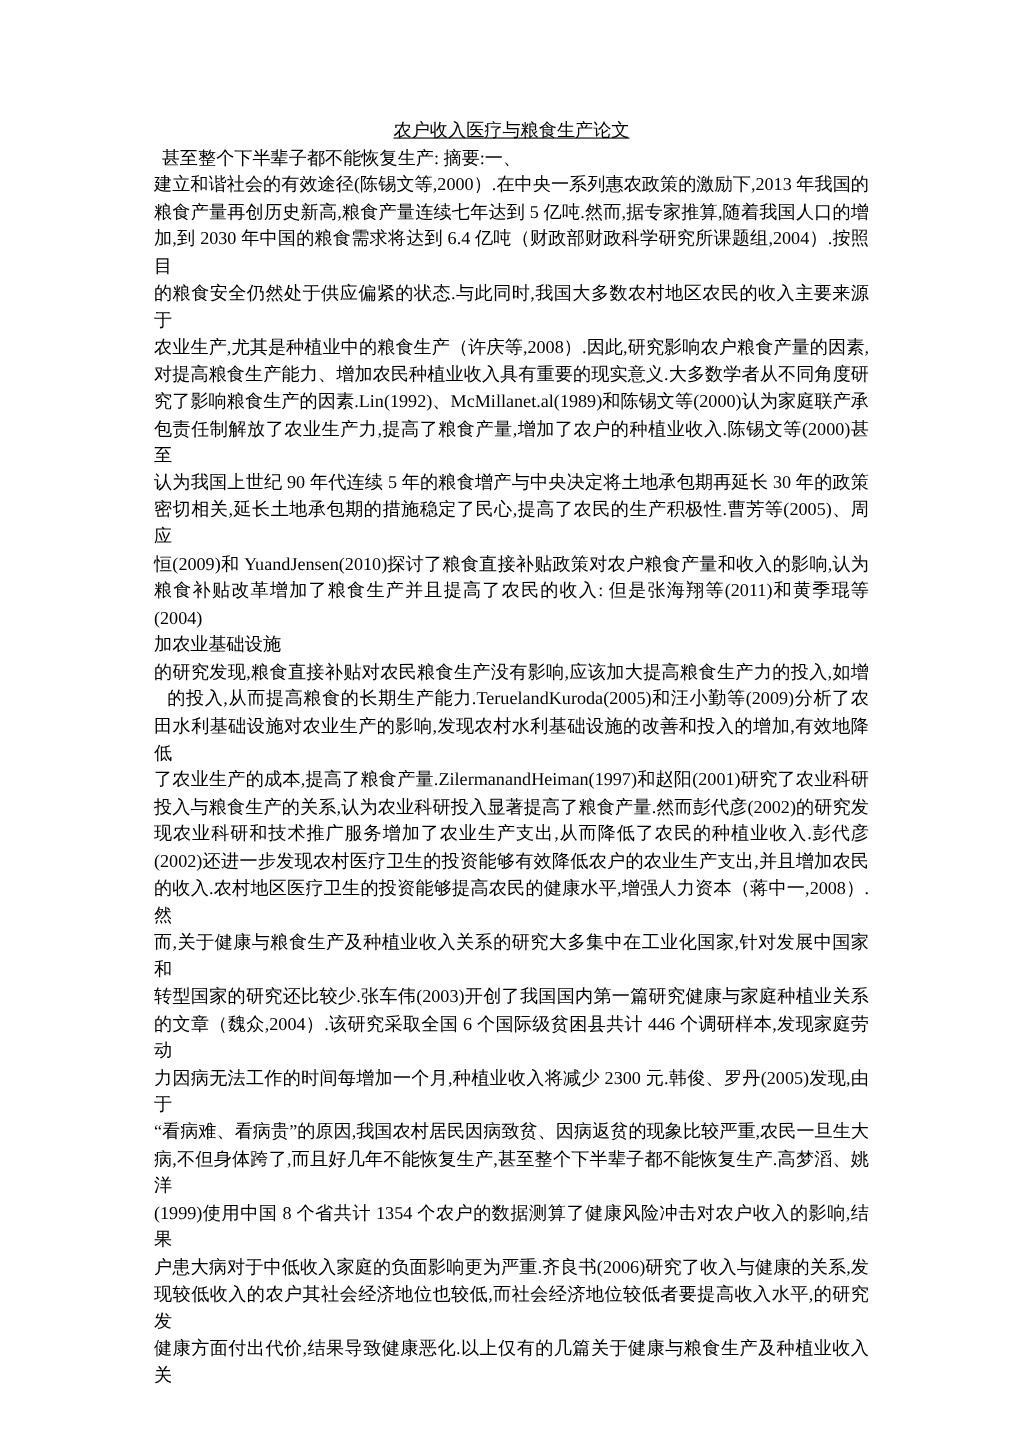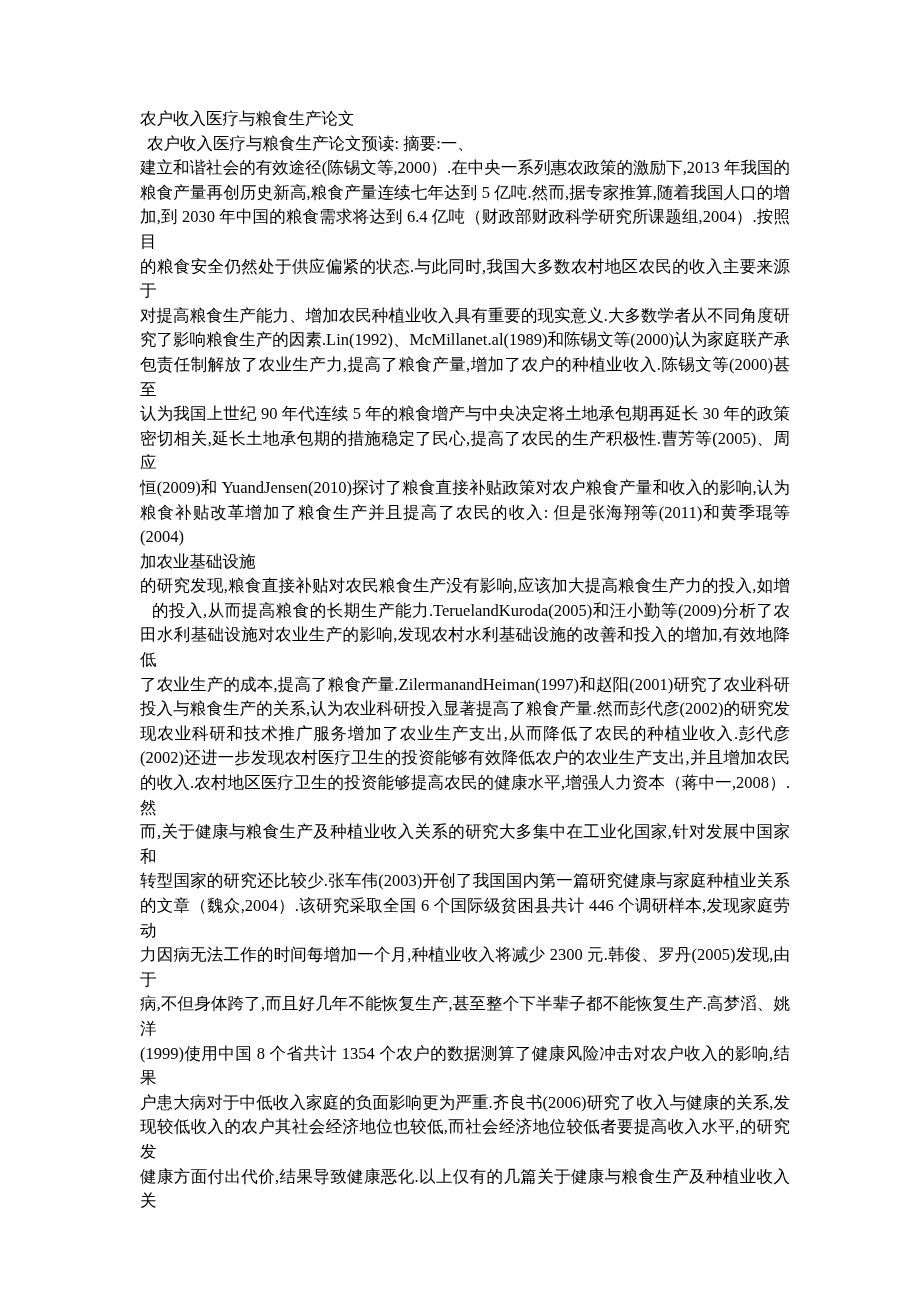--- a/index.html
+++ b/index.html
@@ -24,64 +24,68 @@
   .doc-col {
     width: 650px;
   }
   .line {
     font-size: 16.5px;
     line-height: 24.6px;
     white-space: normal;
     letter-spacing: 0;
   }
   .line.center {
+    text-align: center;
+    text-decoration: underline;
   }
   .line.left {
     text-align: left;
   }
   .line.just {
     text-align: justify;
     text-align-last: justify;
     text-justify: inter-character;
   }
   .line.ind-sm { text-indent: 7px; }
   .line.ind    { text-indent: 12px; }
 </style>
 </head>
 <body>
 
 <div class="page">
   <div class="doc-col">
     <div class="line center">农户收入医疗与粮食生产论文</div>
     <div id="doc-body">
-        <div class="line left ind-sm">农户收入医疗与粮食生产论文预读: 摘要:一、</div>
+        <div class="line left ind-sm">甚至整个下半辈子都不能恢复生产: 摘要:一、</div>
         <div class="line just">建立和谐社会的有效途径(陈锡文等,2000）.在中央一系列惠农政策的激励下,2013 年我国的</div>
         <div class="line just">粮食产量再创历史新高,粮食产量连续七年达到 5 亿吨.然而,据专家推算,随着我国人口的增</div>
         <div class="line just">加,到 2030 年中国的粮食需求将达到 6.4 亿吨（财政部财政科学研究所课题组,2004）.按照目</div>
         <div class="line just">的粮食安全仍然处于供应偏紧的状态.与此同时,我国大多数农村地区农民的收入主要来源于</div>
+        <div class="line just">农业生产,尤其是种植业中的粮食生产（许庆等,2008）.因此,研究影响农户粮食产量的因素,</div>
         <div class="line just">对提高粮食生产能力、增加农民种植业收入具有重要的现实意义.大多数学者从不同角度研</div>
         <div class="line just">究了影响粮食生产的因素.Lin(1992)、McMillanet.al(1989)和陈锡文等(2000)认为家庭联产承</div>
         <div class="line just">包责任制解放了农业生产力,提高了粮食产量,增加了农户的种植业收入.陈锡文等(2000)甚至</div>
         <div class="line just">认为我国上世纪 90 年代连续 5 年的粮食增产与中央决定将土地承包期再延长 30 年的政策</div>
         <div class="line just">密切相关,延长土地承包期的措施稳定了民心,提高了农民的生产积极性.曹芳等(2005)、周应</div>
         <div class="line just">恒(2009)和 YuandJensen(2010)探讨了粮食直接补贴政策对农户粮食产量和收入的影响,认为</div>
         <div class="line just">粮食补贴改革增加了粮食生产并且提高了农民的收入: 但是张海翔等(2011)和黄季琨等(2004)</div>
         <div class="line left">加农业基础设施</div>
         <div class="line just">的研究发现,粮食直接补贴对农民粮食生产没有影响,应该加大提高粮食生产力的投入,如增</div>
         <div class="line just ind">的投入,从而提高粮食的长期生产能力.TeruelandKuroda(2005)和汪小勤等(2009)分析了农</div>
         <div class="line just">田水利基础设施对农业生产的影响,发现农村水利基础设施的改善和投入的增加,有效地降低</div>
         <div class="line just">了农业生产的成本,提高了粮食产量.ZilermanandHeiman(1997)和赵阳(2001)研究了农业科研</div>
         <div class="line just">投入与粮食生产的关系,认为农业科研投入显著提高了粮食产量.然而彭代彦(2002)的研究发</div>
         <div class="line just">现农业科研和技术推广服务增加了农业生产支出,从而降低了农民的种植业收入.彭代彦</div>
         <div class="line just">(2002)还进一步发现农村医疗卫生的投资能够有效降低农户的农业生产支出,并且增加农民</div>
         <div class="line just">的收入.农村地区医疗卫生的投资能够提高农民的健康水平,增强人力资本（蒋中一,2008）.然</div>
         <div class="line just">而,关于健康与粮食生产及种植业收入关系的研究大多集中在工业化国家,针对发展中国家和</div>
         <div class="line just">转型国家的研究还比较少.张车伟(2003)开创了我国国内第一篇研究健康与家庭种植业关系</div>
         <div class="line just">的文章（魏众,2004）.该研究采取全国 6 个国际级贫困县共计 446 个调研样本,发现家庭劳动</div>
         <div class="line just">力因病无法工作的时间每增加一个月,种植业收入将减少 2300 元.韩俊、罗丹(2005)发现,由于</div>
+        <div class="line just">“看病难、看病贵”的原因,我国农村居民因病致贫、因病返贫的现象比较严重,农民一旦生大</div>
         <div class="line just">病,不但身体跨了,而且好几年不能恢复生产,甚至整个下半辈子都不能恢复生产.高梦滔、姚洋</div>
         <div class="line just">(1999)使用中国 8 个省共计 1354 个农户的数据测算了健康风险冲击对农户收入的影响,结果</div>
         <div class="line just">户患大病对于中低收入家庭的负面影响更为严重.齐良书(2006)研究了收入与健康的关系,发</div>
         <div class="line just">现较低收入的农户其社会经济地位也较低,而社会经济地位较低者要提高收入水平,的研究发</div>
         <div class="line just">健康方面付出代价,结果导致健康恶化.以上仅有的几篇关于健康与粮食生产及种植业收入关</div>
       </div>
   </div>
 </div>
 
 </body></html>

